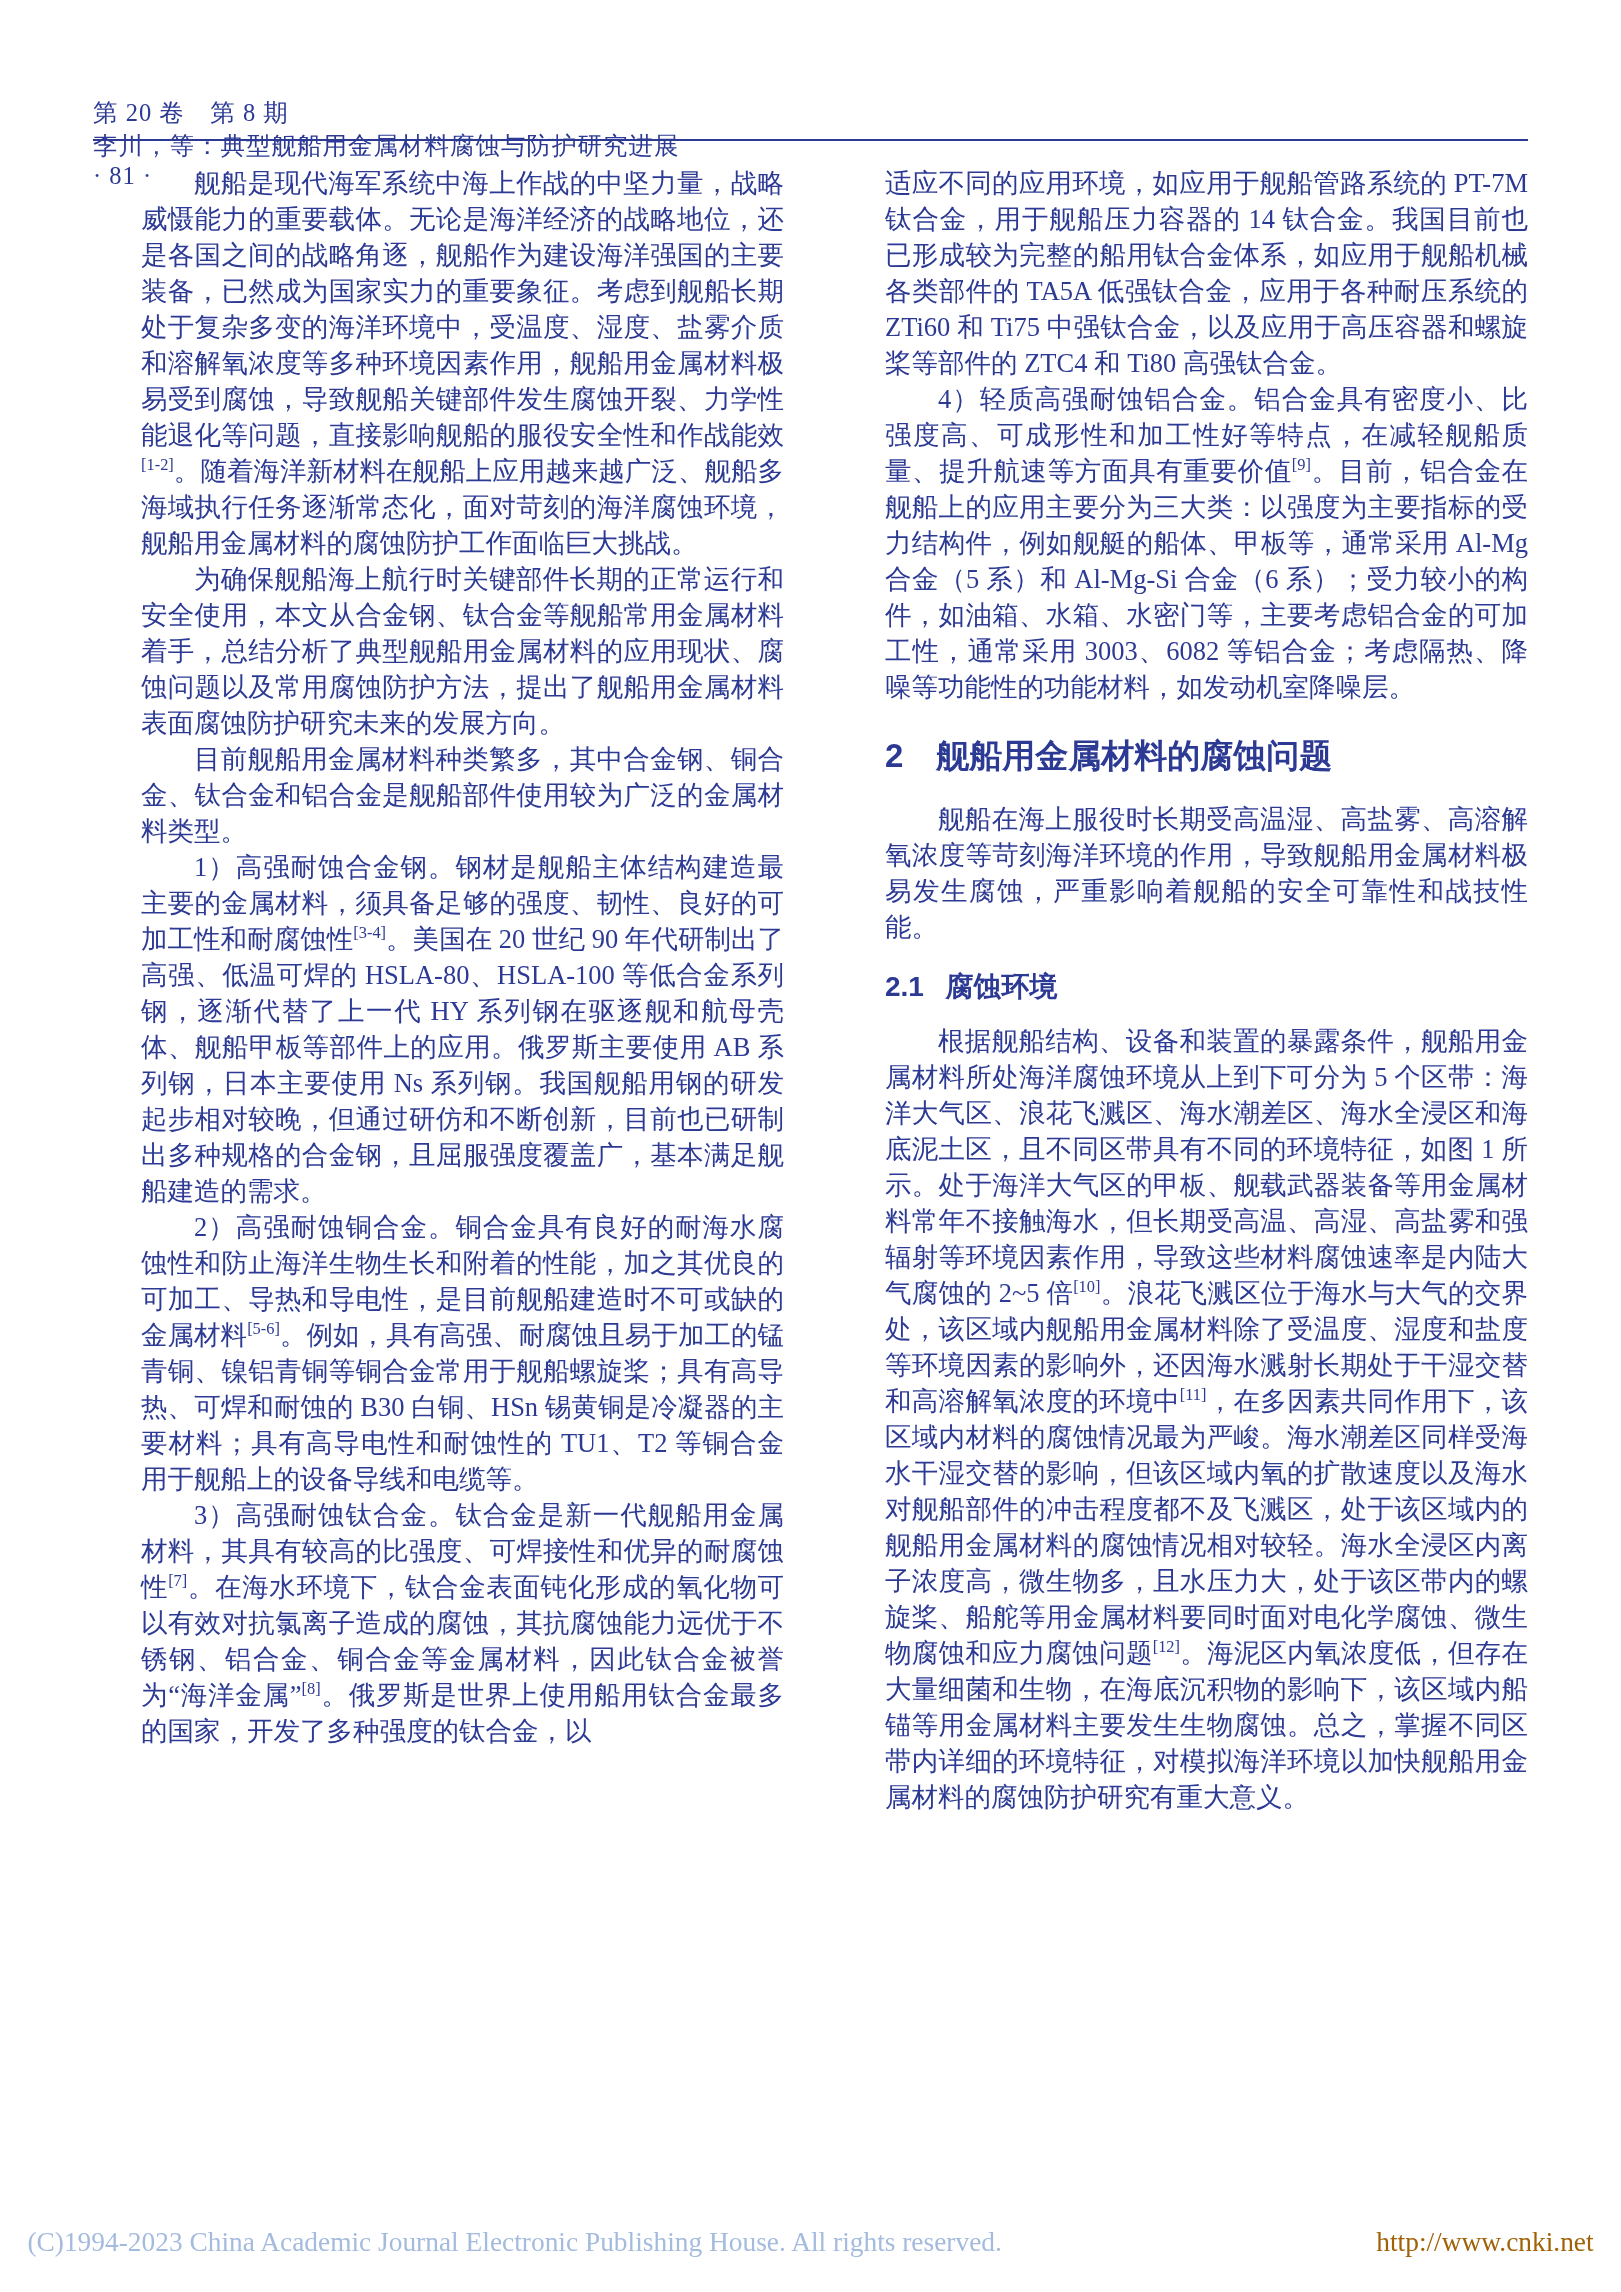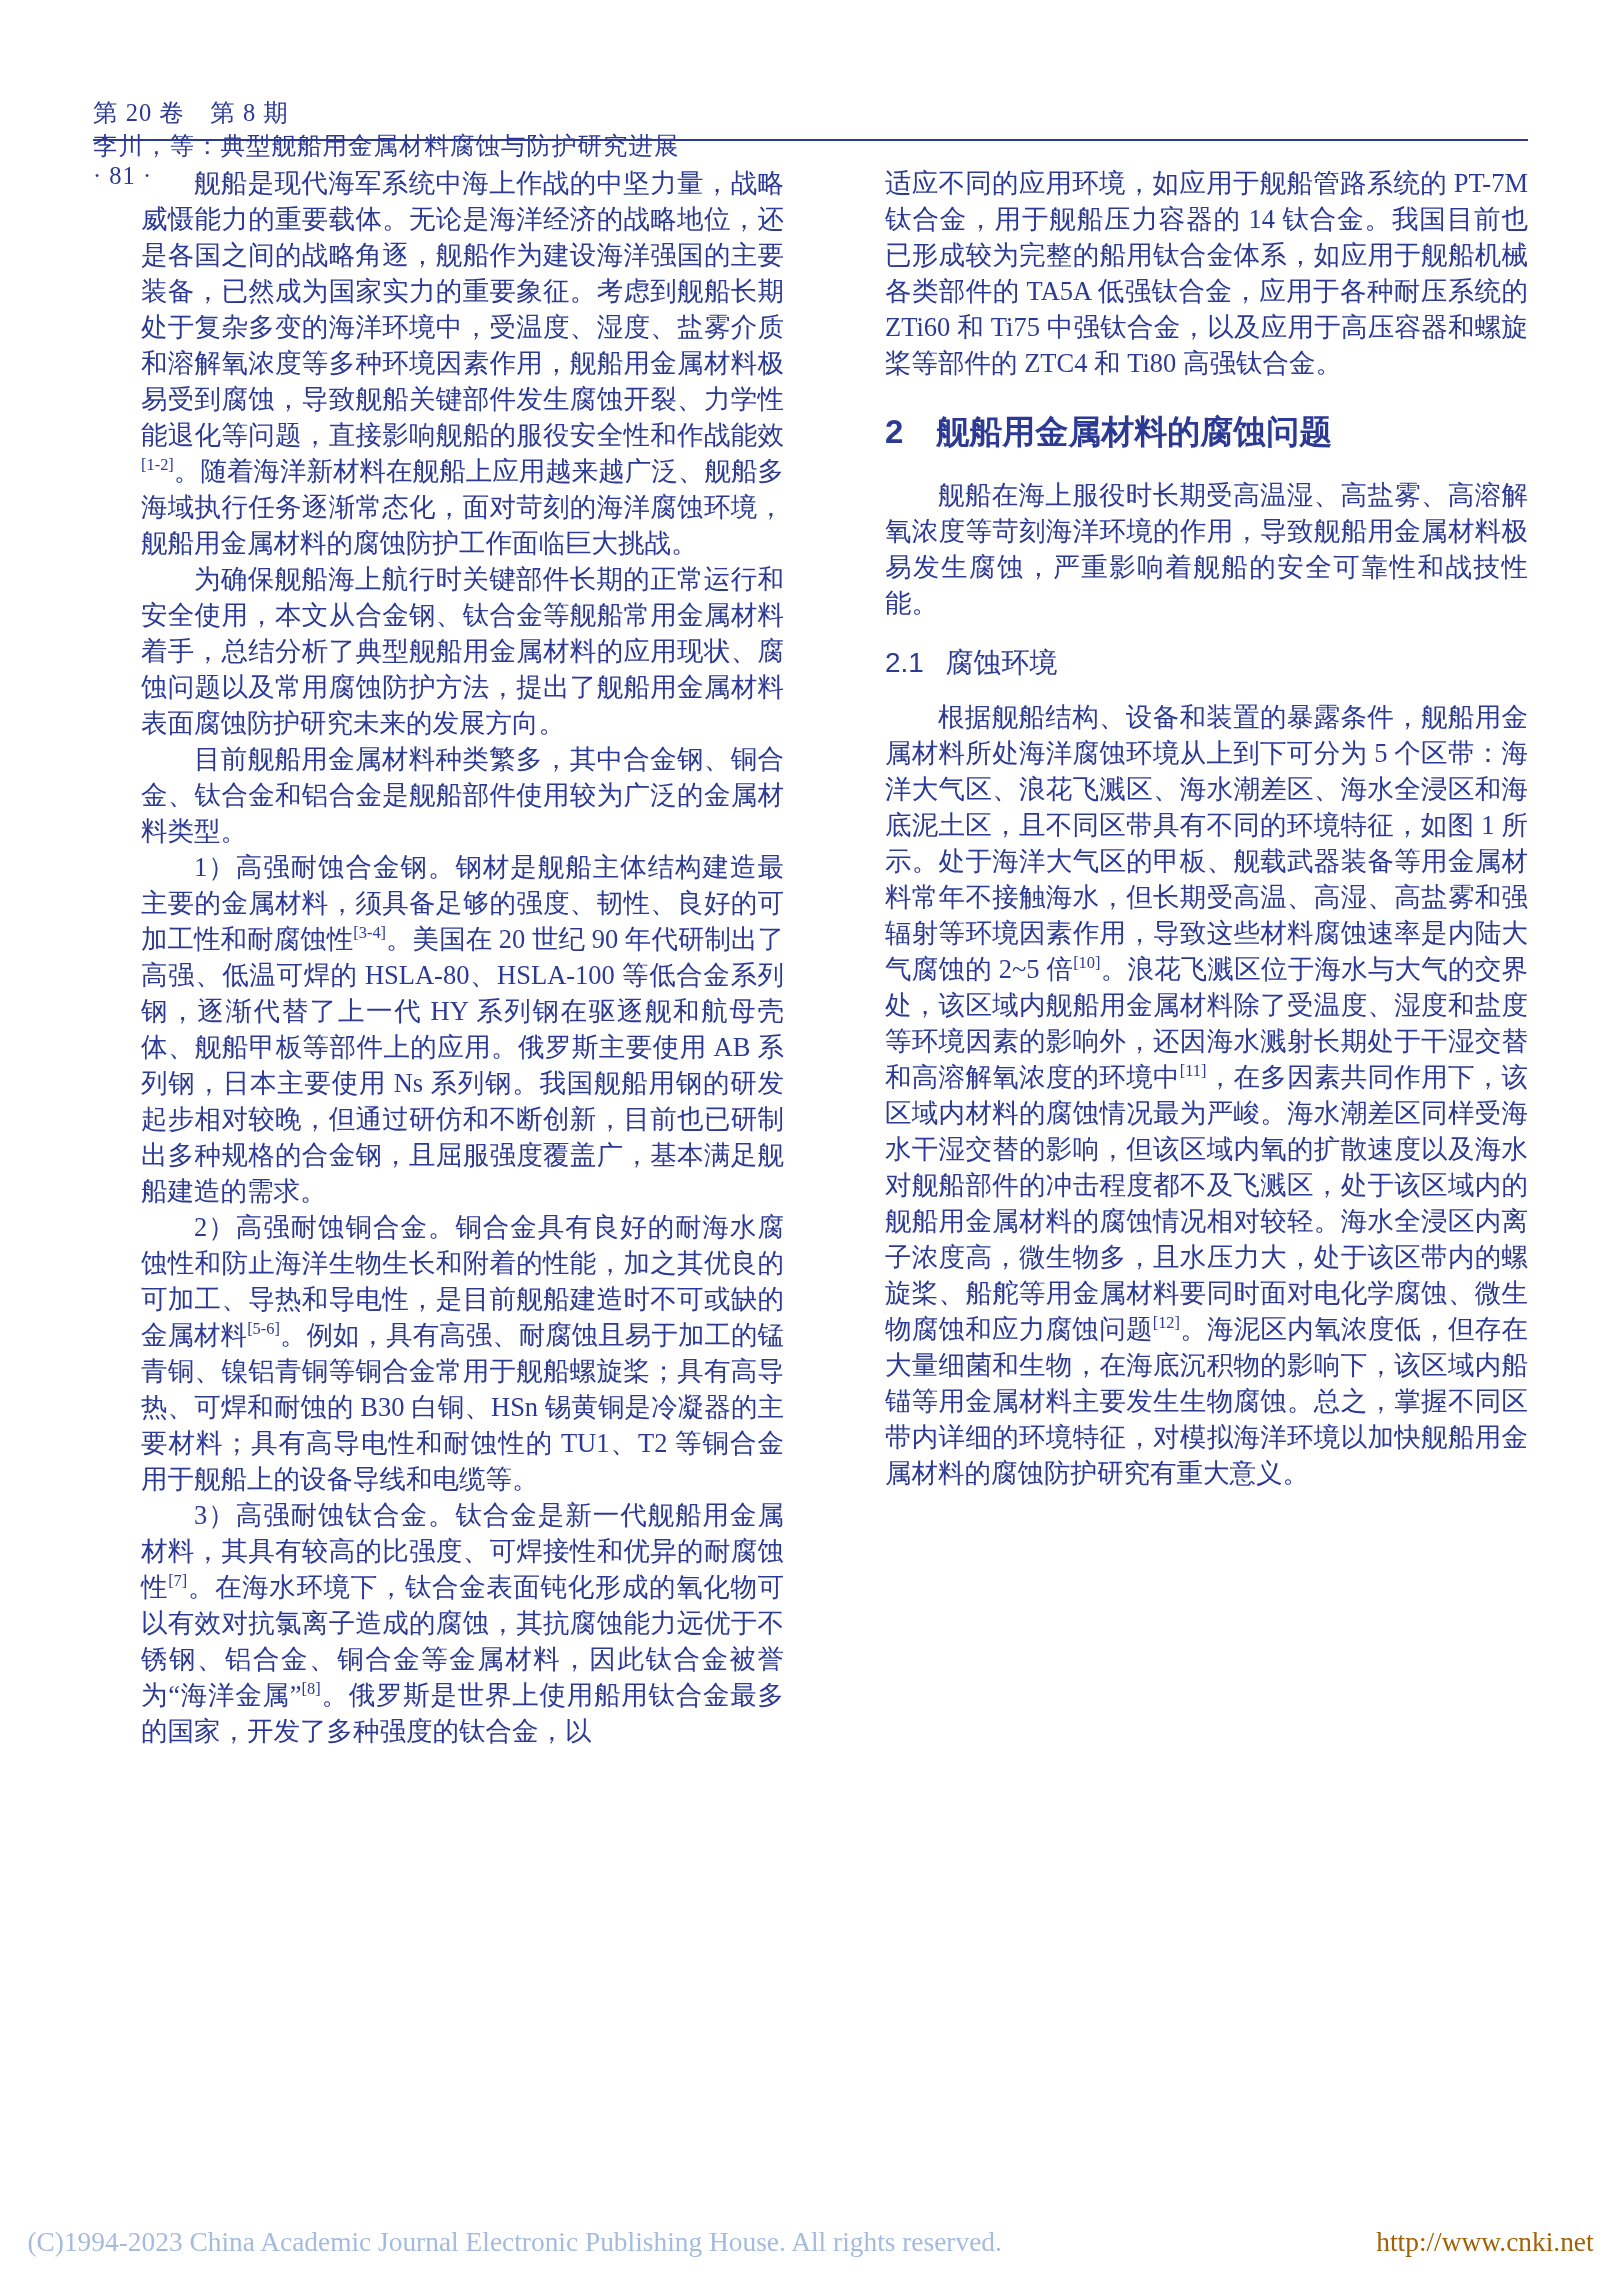--- a/index.html
+++ b/index.html
@@ -54,21 +54,21 @@
   .sec-h1 {
     font-family: "Liberation Sans", "DejaVu Sans", sans-serif;
     font-weight: bold;
     font-size: 33px;
     line-height: 43px;
     margin: 29px 0 23.5px 0;
   }
   .sec-h1 .sec-num { margin-right: 33px; }
   .sec-h2 {
     font-family: "Liberation Sans", "DejaVu Sans", sans-serif;
-    font-weight: normal;
+    font-weight: bold;
     font-size: 28px;
     line-height: 37px;
     margin: 23.5px 0 17.6px 0;
   }
   .sec-h2 .sec-num { margin-right: 21.6px; }
   
   .page-footer {
     position: absolute;
     top: 2227px; left: 27.4px; right: 27.4px;
     display: flex;
@@ -103,20 +103,21 @@
 
 
       <p class="para">目前舰船用金属材料种类繁多，其中合金钢、铜合金、钛合金和铝合金是舰船部件使用较为广泛的金属材料类型。</p>
       <p class="para">1）高强耐蚀合金钢。钢材是舰船主体结构建造最主要的金属材料，须具备足够的强度、韧性、良好的可加工性和耐腐蚀性<sup>[3-4]</sup>。美国在 20 世纪 90 年代研制出了高强、低温可焊的 HSLA-80、HSLA-100 等低合金系列钢，逐渐代替了上一代 HY 系列钢在驱逐舰和航母壳体、舰船甲板等部件上的应用。俄罗斯主要使用 AB 系列钢，日本主要使用 Ns 系列钢。我国舰船用钢的研发起步相对较晚，但通过研仿和不断创新，目前也已研制出多种规格的合金钢，且屈服强度覆盖广，基本满足舰船建造的需求。</p>
       <p class="para">2）高强耐蚀铜合金。铜合金具有良好的耐海水腐蚀性和防止海洋生物生长和附着的性能，加之其优良的可加工、导热和导电性，是目前舰船建造时不可或缺的金属材料<sup>[5-6]</sup>。例如，具有高强、耐腐蚀且易于加工的锰青铜、镍铝青铜等铜合金常用于舰船螺旋桨；具有高导热、可焊和耐蚀的 B30 白铜、HSn 锡黄铜是冷凝器的主要材料；具有高导电性和耐蚀性的 TU1、T2 等铜合金用于舰船上的设备导线和电缆等。</p>
       <p class="para">3）高强耐蚀钛合金。钛合金是新一代舰船用金属材料，其具有较高的比强度、可焊接性和优异的耐腐蚀性<sup>[7]</sup>。在海水环境下，钛合金表面钝化形成的氧化物可以有效对抗氯离子造成的腐蚀，其抗腐蚀能力远优于不锈钢、铝合金、铜合金等金属材料，因此钛合金被誉为“海洋金属”<sup>[8]</sup>。俄罗斯是世界上使用船用钛合金最多的国家，开发了多种强度的钛合金，以</p>
     </div>
 
     <div class="col">
       <p class="para no-indent">适应不同的应用环境，如应用于舰船管路系统的 PT-7M 钛合金，用于舰船压力容器的 14 钛合金。我国目前也已形成较为完整的船用钛合金体系，如应用于舰船机械各类部件的 TA5A 低强钛合金，应用于各种耐压系统的 ZTi60 和 Ti75 中强钛合金，以及应用于高压容器和螺旋桨等部件的 ZTC4 和 Ti80 高强钛合金。</p>
+      <p class="para">4）轻质高强耐蚀铝合金。铝合金具有密度小、比强度高、可成形性和加工性好等特点，在减轻舰船质量、提升航速等方面具有重要价值<sup>[9]</sup>。目前，铝合金在舰船上的应用主要分为三大类：以强度为主要指标的受力结构件，例如舰艇的船体、甲板等，通常采用 Al-Mg 合金（5 系）和 Al-Mg-Si 合金（6 系）；受力较小的构件，如油箱、水箱、水密门等，主要考虑铝合金的可加工性，通常采用 3003、6082 等铝合金；考虑隔热、降噪等功能性的功能材料，如发动机室降噪层。</p>
 
       <h2 class="sec-h1">
         <span class="sec-num">2</span><span>舰船用金属材料的腐蚀问题</span>
       </h2>
 
       <p class="para">舰船在海上服役时长期受高温湿、高盐雾、高溶解氧浓度等苛刻海洋环境的作用，导致舰船用金属材料极易发生腐蚀，严重影响着舰船的安全可靠性和战技性能。</p>
 
       <h3 class="sec-h2">
         <span class="sec-num">2.1</span><span>腐蚀环境</span>
       </h3>

